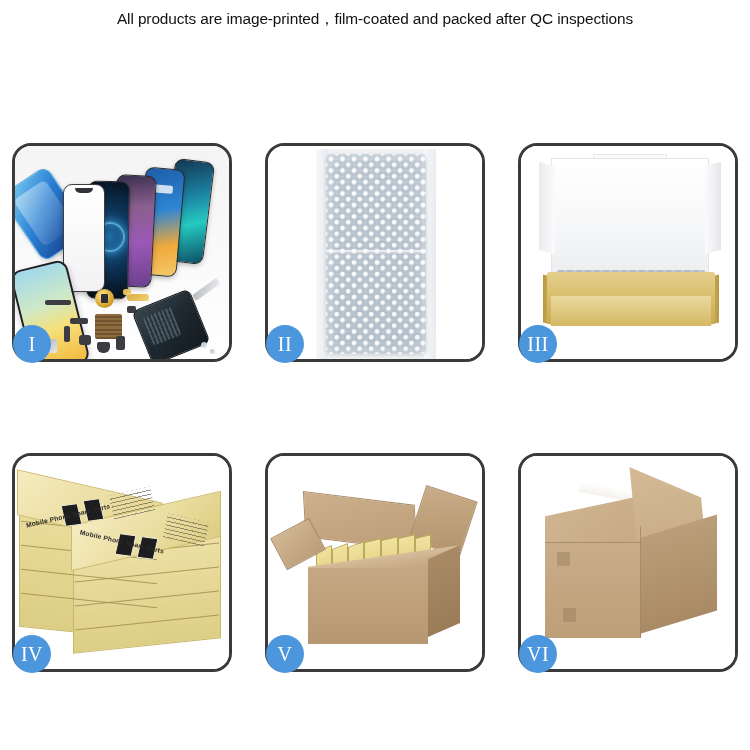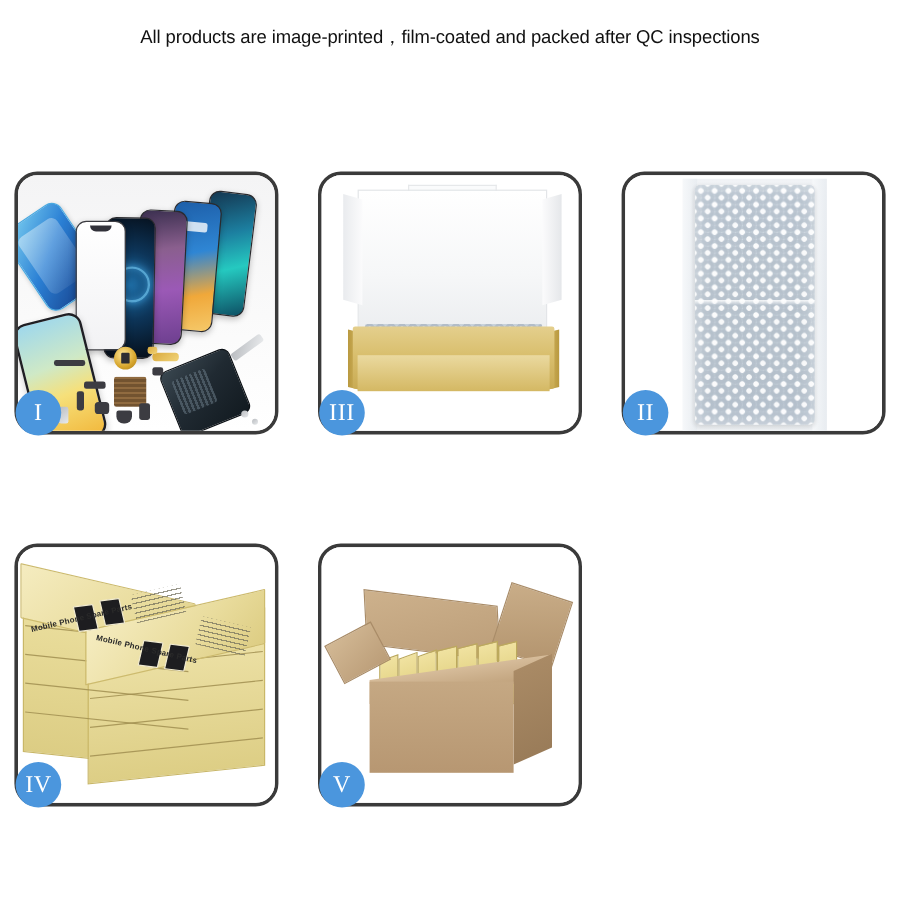--- a/index.html
+++ b/index.html
@@ -27,21 +27,21 @@
     padding-top: 34px;
     font-size: 35px;
     font-weight: bold;
     letter-spacing: 0.9px;
     color: #0d0d0d;
     font-family: "Liberation Sans", sans-serif;
     line-height: 1.05;
     white-space: nowrap;
   }
   .sub-title {
-    margin: 12px;
+    margin: 0;
     padding-top: 9px;
     font-size: 15.4px;
     color: #111111;
     letter-spacing: -0.1px;
     font-family: "Liberation Sans", sans-serif;
     white-space: nowrap;
   }
 
   
   .grid {
@@ -500,45 +500,45 @@
         <div class="part silver" style="left:34px;top:193px;width:8px;height:14px;border-radius:2px;"></div>
         <div class="part gold" style="left:108px;top:143px;width:8px;height:6px;border-radius:2px;"></div>
         <div class="part silver" style="left:186px;top:196px;width:6px;height:6px;border-radius:50%;"></div>
         <div class="part silver" style="left:195px;top:203px;width:5px;height:5px;border-radius:50%;"></div>
         <div class="part silver" style="left:176px;top:140px;width:30px;height:7px;transform:rotate(-36deg);"></div>
       </div>
       <div class="badge">I</div>
     </div>
 
     <div class="panel">
+      <div class="panel-inner scene-bubble">
+        <div class="bubble-sheet"></div>
+        <div class="bubble-edge-l"></div>
+        <div class="bubble-edge-r"></div>
+        <div class="bubble-body"></div>
+        <div class="bubble-seam"></div>
+      </div>
+      <div class="badge">II</div>
+    </div>
+
+    <div class="panel">
       <div class="panel-inner scene-box3">
         <div class="lid-top-notch"></div>
         <div class="lid-white"></div>
         <div class="lid-flap-l"></div>
         <div class="lid-flap-r"></div>
         <div class="bubble-fill"></div>
         <div class="kraft-side-l"></div>
         <div class="kraft-side-r"></div>
         <div class="kraft-tray"></div>
         <div class="kraft-tray-front"></div>
       </div>
       <div class="badge">III</div>
     </div>
 
-    <div class="panel">
-      <div class="panel-inner scene-bubble">
-        <div class="bubble-sheet"></div>
-        <div class="bubble-edge-l"></div>
-        <div class="bubble-edge-r"></div>
-        <div class="bubble-body"></div>
-        <div class="bubble-seam"></div>
-      </div>
-      <div class="badge">II</div>
-    </div>
-
   </div>
 
   <div class="row">
 
     <div class="panel">
       <div class="panel-inner scene-stack">
         <div class="sbox stack-back"></div>
         <div class="sbox stack-front"></div>
 
         <div class="edge-line" style="left:6px;top:72px;width:136px;transform:skewY(6deg);"></div>
@@ -582,15 +582,29 @@
         <div class="ybar" style="left:147px;top:80px;width:16px;height:52px;transform:skewY(-14deg);"></div>
 
         <div class="carton-rim"></div>
         <div class="carton-side"></div>
         <div class="carton-body"></div>
         <div class="flap flap-left"></div>
       </div>
       <div class="badge">V</div>
     </div>
 
+    <div class="panel">
+      <div class="panel-inner scene-sealed">
+        <div class="sc-tape"></div>
+        <div class="sc-top"></div>
+        <div class="sc-top2"></div>
+        <div class="sc-front"></div>
+        <div class="sc-right"></div>
+        <div class="sc-seamline" style="left:24px;top:86px;width:96px;height:1px;"></div>
+        <div class="sc-seamline" style="left:119px;top:70px;width:1px;height:112px;"></div>
+        <div class="sc-tab" style="left:36px;top:96px;"></div>
+        <div class="sc-tab" style="left:42px;top:152px;"></div>
+      </div>
+      <div class="badge">VI</div>
+    </div>
 
   </div>
 </div>
 
 </body></html>

